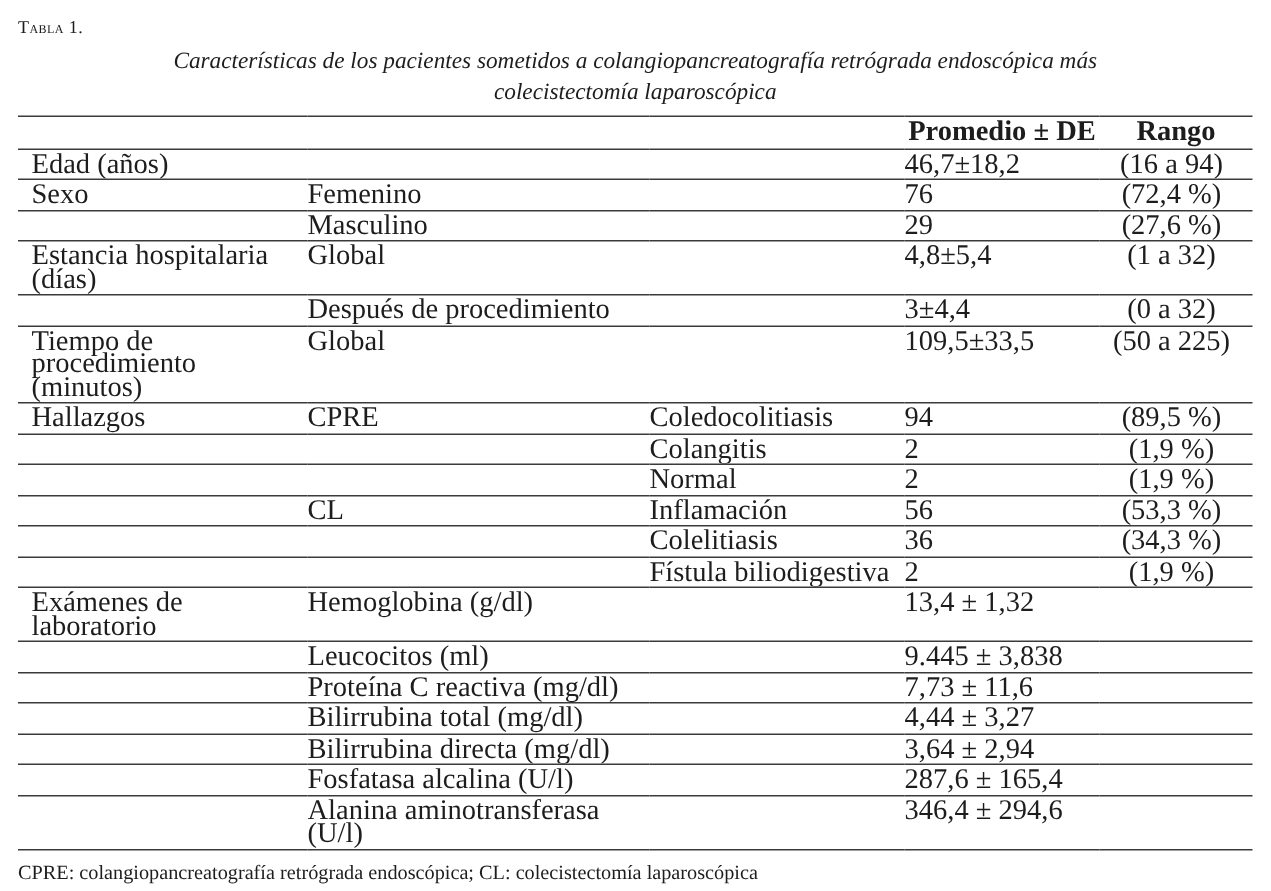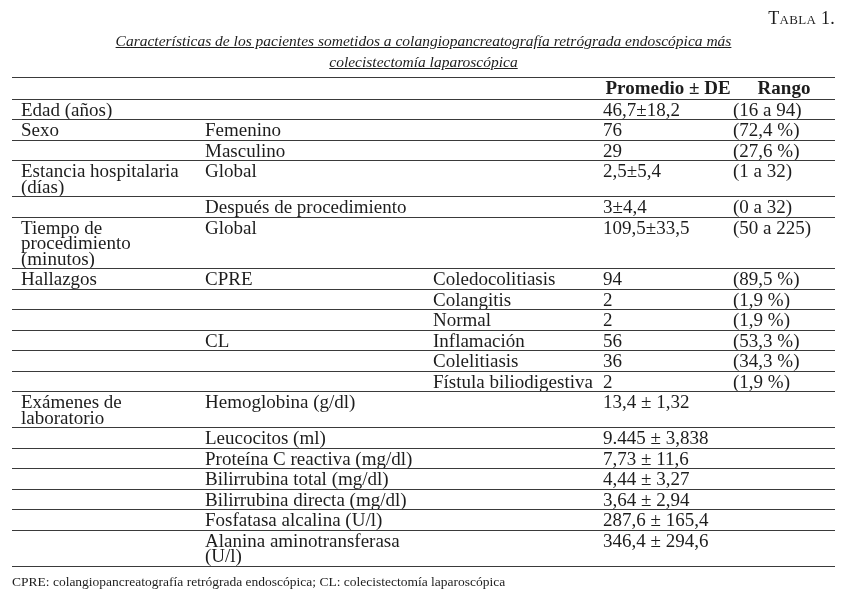--- a/index.html
+++ b/index.html
@@ -12,34 +12,33 @@
   body {
     width: 847px;
     height: 594px;
     overflow: hidden;
     font-family: "Liberation Serif", serif;
     color: var(--text);
   }
   .page { padding: 9px 12px 0 12px; }
 
   .title {
-    text-align: right;
+    text-align: left;
     font-variant: small-caps;
-    font-size: 18px;
+    font-size: 12px;
     line-height: 18px;
     letter-spacing: 0.3px;
     font-family: Liberation Serif, serif;
   }
   .subtitle {
     text-align: center;
     font-style: italic;
     font-size: 15.5px;
     line-height: 21px;
     margin-top: 3px;
-    text-decoration: underline;
   }
 
   table.stats {
     width: 823px;
     border-collapse: collapse;
     table-layout: fixed;
     margin-top: 5px;
     border-top: 1px solid var(--rule);
     font-size: 19px;
   }
@@ -59,21 +58,21 @@
   }
   table.stats td {
     border-bottom: 1px solid var(--rule);
     padding: 2px 4px 2px 0;
     vertical-align: top;
     line-height: 15.5px;
     overflow: hidden;
   }
   table.stats td.cat { padding-left: 9px; }
   table.stats td.val { white-space: nowrap; margin-top: 19px; }
-  table.stats td.rng { text-align: left; padding-right: 6px; white-space: nowrap; }
+  table.stats td.rng { text-align: center; padding-right: 6px; white-space: nowrap; }
 
   .footnote {
     font-size: 13.5px;
     line-height: 16px;
     margin-top: 7px;
   }
 </style>
 </head>
 <body>
 
@@ -122,21 +121,21 @@
           <td class="cat"></td>
           <td>Masculino</td>
           <td></td>
           <td class="val">29</td>
           <td class="rng">(27,6 %)</td>
         </tr>
         <tr>
           <td class="cat">Estancia hospitalaria (días)</td>
           <td>Global</td>
           <td></td>
-          <td class="val">2,5±5,4</td>
+          <td class="val">4,8±5,4</td>
           <td class="rng">(1 a 32)</td>
         </tr>
         <tr>
           <td class="cat"></td>
           <td>Después de procedimiento</td>
           <td></td>
           <td class="val">3±4,4</td>
           <td class="rng">(0 a 32)</td>
         </tr>
         <tr>

